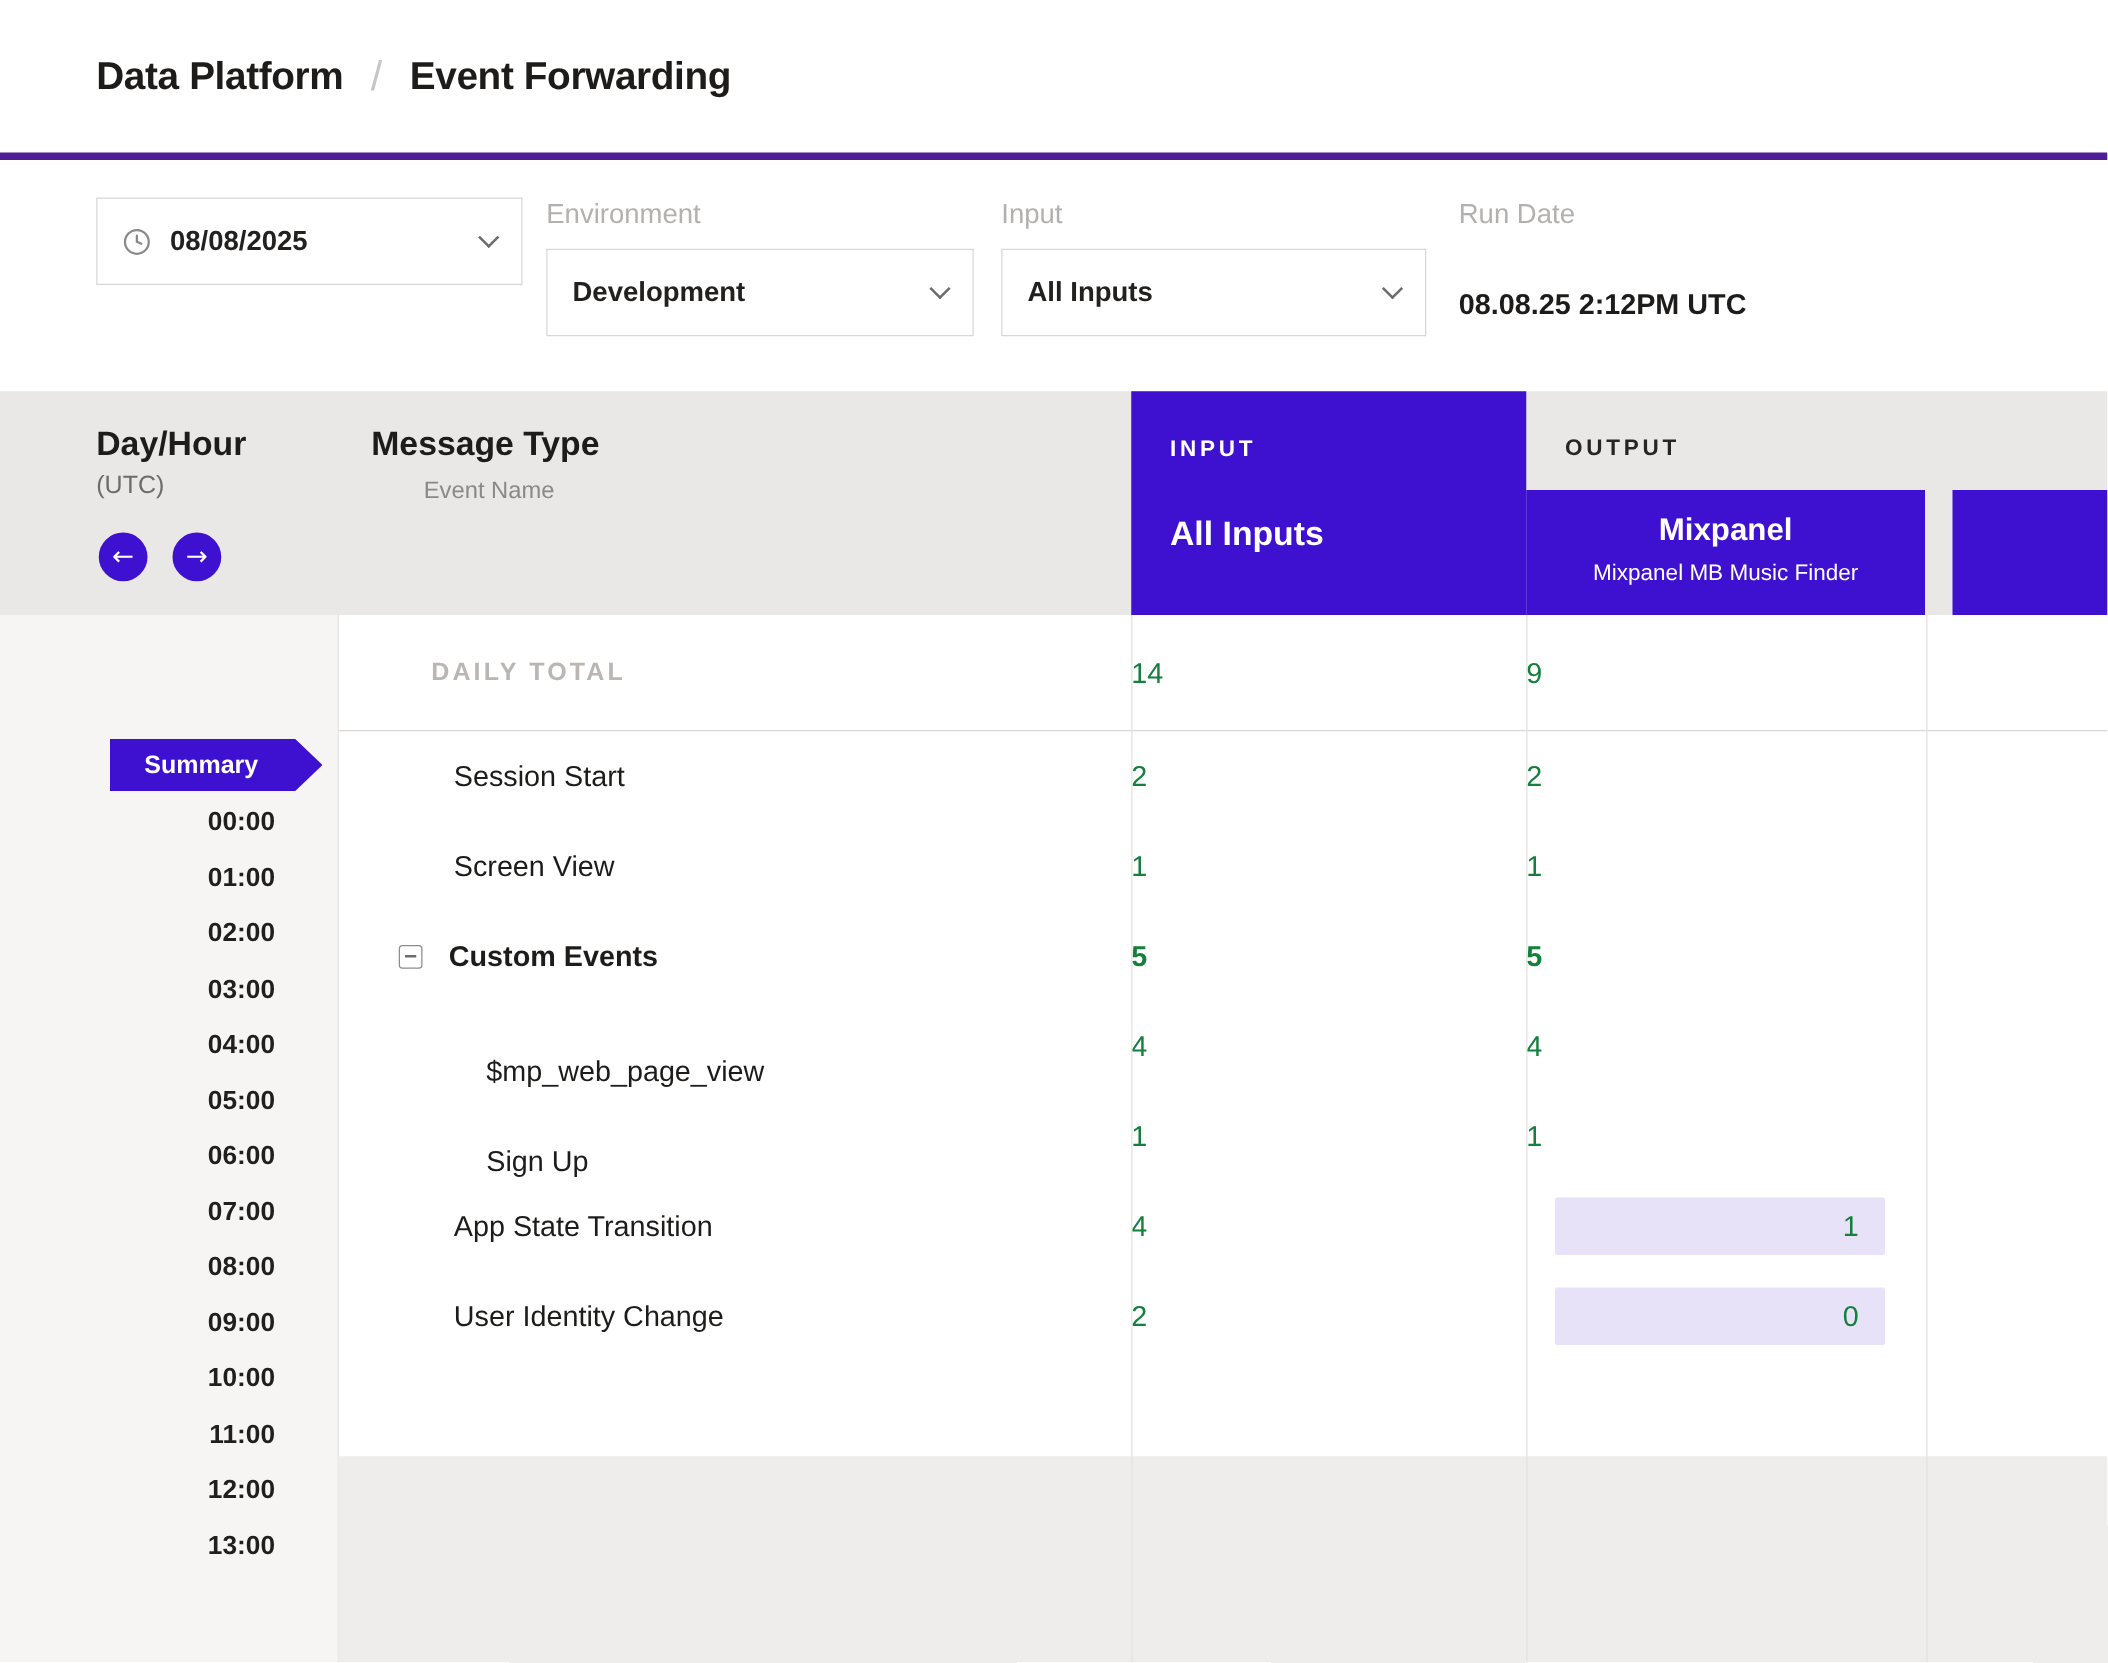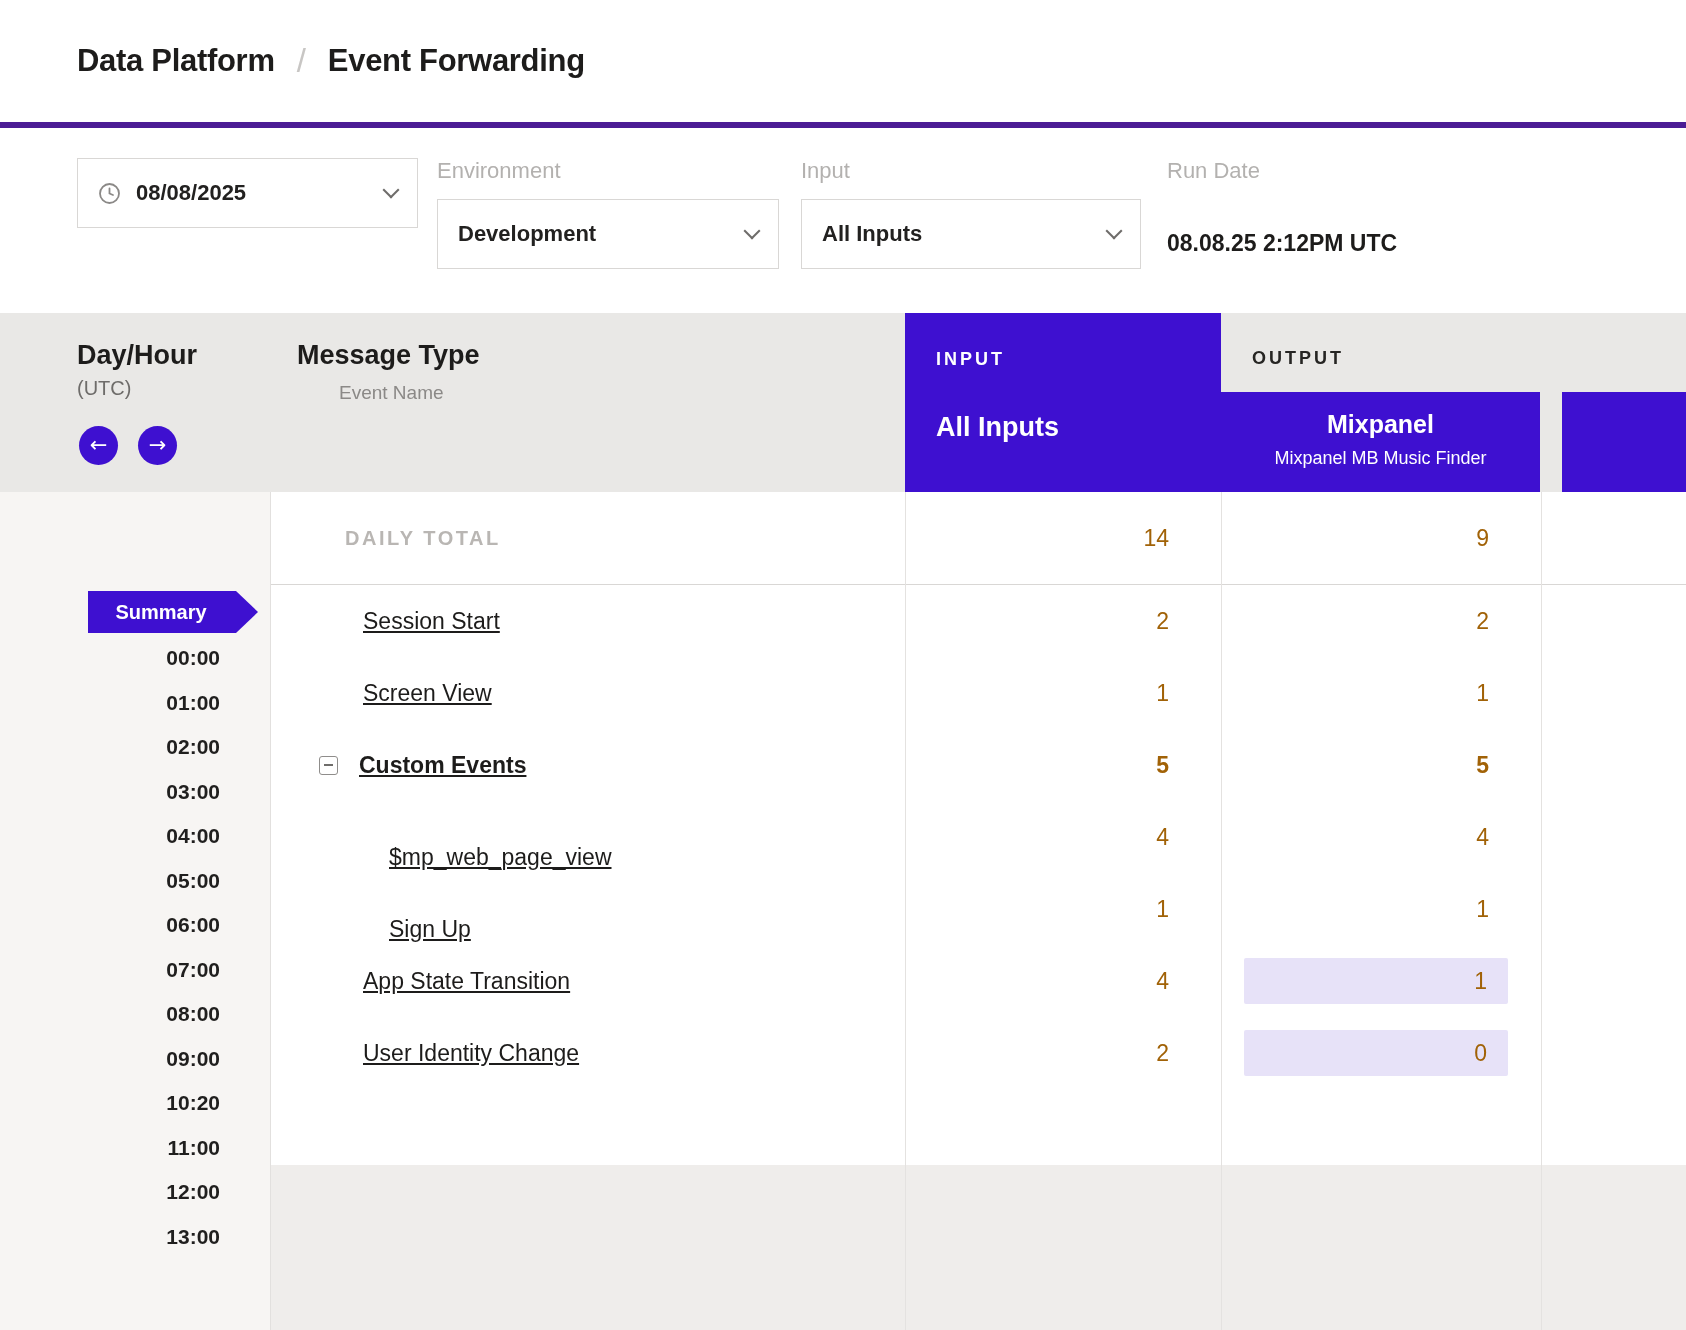--- a/index.html
+++ b/index.html
@@ -128,29 +128,29 @@
     height: 93px; display: grid;
     grid-template-columns: 634px 316px 320px 1fr;
     align-items: center;
     border-bottom: 1px solid #d9d7d5;
     position: relative; z-index: 2;
   }
   .daily-label {
     padding-left: 74px; font-size: 20px; font-weight: 700;
     letter-spacing: 2.5px; color: #b9b6b3;
   }
-  .num { text-align: right; padding-right: 52px; font-size: 23px; color: #a16207; }
+  .num { text-align: left; padding-right: 52px; font-size: 23px; color: #15803d; }
 
   .rows { position: relative; z-index: 2; }
   .row {
     height: 72px; display: grid;
     grid-template-columns: 634px 316px 320px 1fr;
     align-items: center;
   }
-  .row .label { padding-left: 92px; font-size: 23px; text-decoration: underline; }
+  .row .label { padding-left: 92px; font-size: 23px; }
   .row.parent .label { padding-left: 48px; font-weight: 700; display: flex; align-items: center; }
   .row.parent .num { font-weight: 700; }
   .row.sub .label { padding-left: 118px; margin-top: 40px; }
   .expander {
     width: 19px; height: 19px; flex: none;
     border: 1.5px solid #8f8d8b; border-radius: 3px;
     margin-right: 21px;
     display: flex; align-items: center; justify-content: center;
     cursor: pointer; background: #fff;
   }
@@ -257,21 +257,21 @@
       <span class="hour">00:00</span>
       <span class="hour">01:00</span>
       <span class="hour">02:00</span>
       <span class="hour">03:00</span>
       <span class="hour">04:00</span>
       <span class="hour">05:00</span>
       <span class="hour">06:00</span>
       <span class="hour">07:00</span>
       <span class="hour">08:00</span>
       <span class="hour">09:00</span>
-      <span class="hour">10:20</span>
+      <span class="hour">10:00</span>
       <span class="hour">11:00</span>
       <span class="hour">12:00</span>
       <span class="hour">13:00</span>
     </div>
   </aside>
 
   <div class="main">
     <div class="footer-gray"></div>
     <div class="vline vl-1"></div>
     <div class="vline vl-2"></div>

